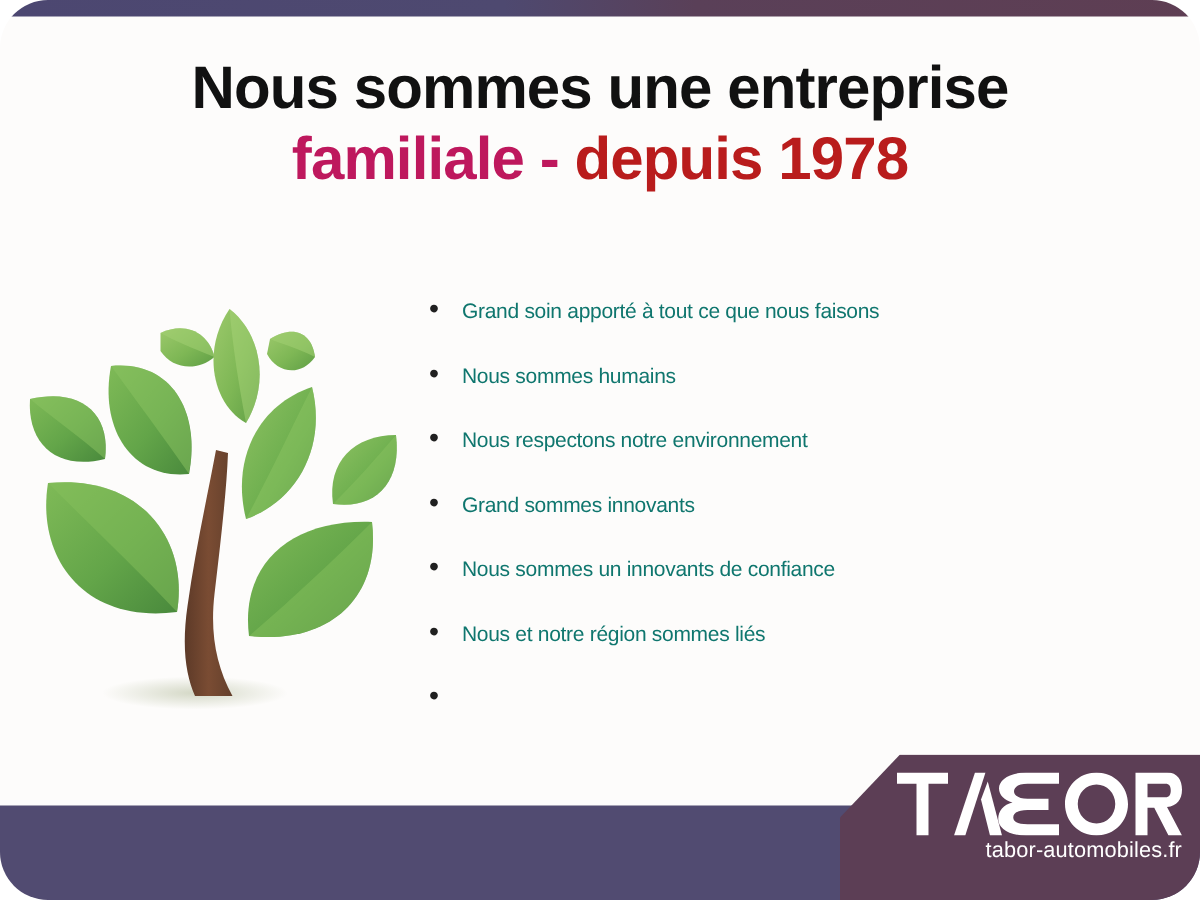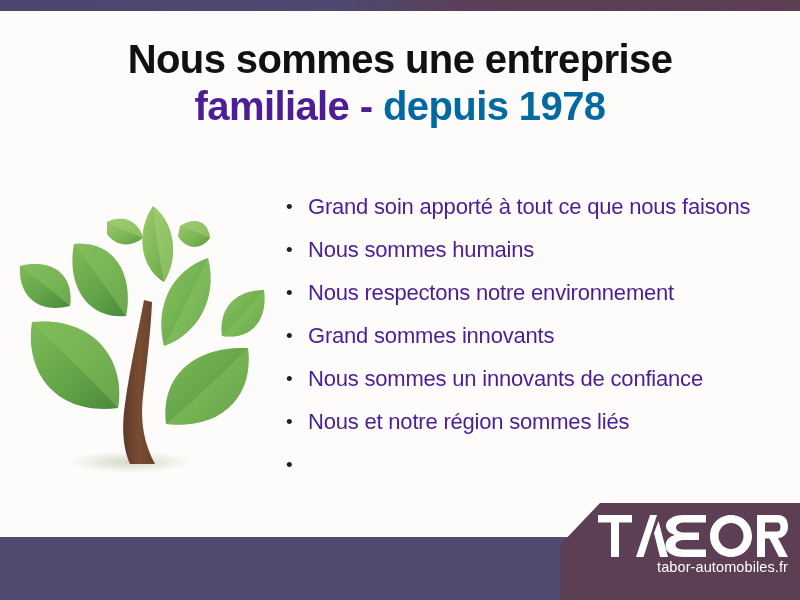--- a/index.html
+++ b/index.html
@@ -9,20 +9,21 @@
   }
   body {
     font-family: "Liberation Sans", sans-serif;
   }
   #slide {
     position: relative;
     width: 800px;
     height: 600px;
     overflow: hidden;
     background: #fdfcfb;
+    border-radius: 32px;
   }
 
   
   .top-band {
     position: absolute;
     left: 0; top: 0;
     width: 800px;
     height: 11px;
     background: linear-gradient(to right, #4c4771 0%, #4e4970 42%, #5a4058 58%, #5e3e53 100%);
   }
@@ -79,24 +80,24 @@
   }
   .title-line {
     font-size: 40px;
     font-weight: bold;
     letter-spacing: -0.6px;
     color: #111111;
     font-family: "Liberation Sans", sans-serif;
     white-space: nowrap;
   }
   .title-accent {
-    color: #0369a1;
+    color: #b91c1c;
   }
   .title-dash {
-    color: #4c1d95;
+    color: #be185d;
   }
 
   
   .bullet-list {
     position: absolute;
     left: 286px;
     top: 192px;
     width: 500px;
   }
   .bullet-item {
@@ -106,22 +107,22 @@
     line-height: 30px;
   }
   .bullet-dot {
     width: 22px;
     flex: 0 0 22px;
     color: #202020;
     font-size: 19px;
     line-height: 30px;
   }
   .bullet-text {
-    color: #4c1d95;
-    font-size: 22px;
+    color: #0f766e;
+    font-size: 14px;
     line-height: 30px;
     letter-spacing: -0.2px;
     white-space: nowrap;
     font-family: "Liberation Sans", sans-serif;
   }
 
   
   .tree-art {
     position: absolute;
     left: 12px;

